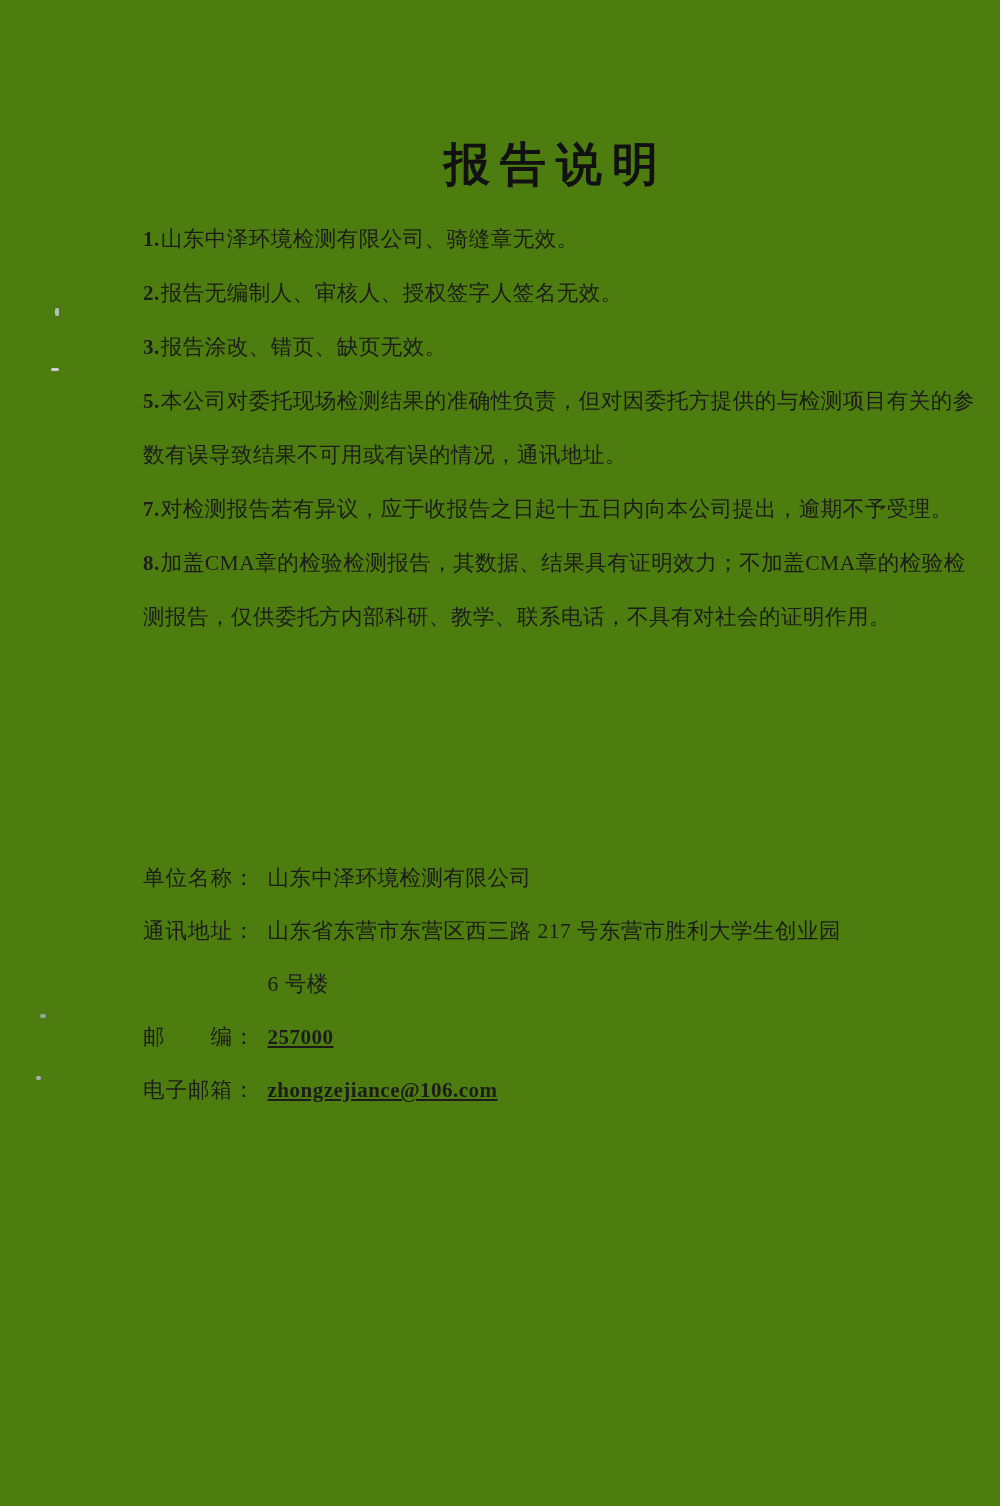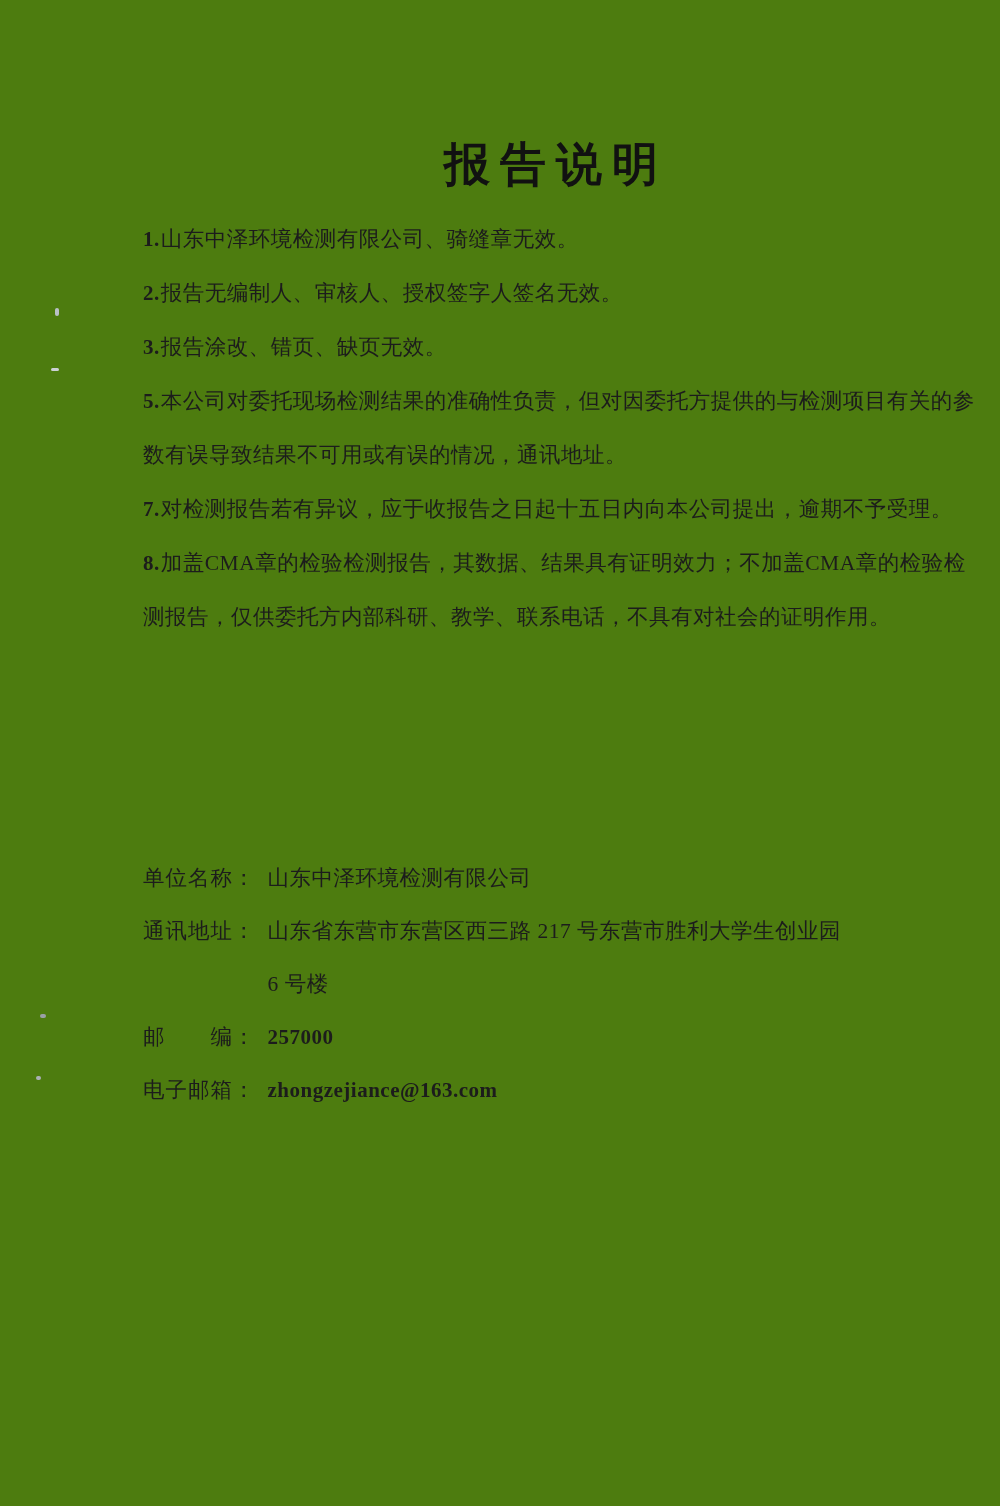--- a/index.html
+++ b/index.html
@@ -60,20 +60,21 @@
     letter-spacing:1px;
   }
   .contact-row .value{
     white-space:pre;
     padding-left:12px;
     letter-spacing:0.5px;
   }
   .contact-row .value.bold{
     font-weight:bold;
     font-size:21px;
+    text-decoration:underline;
   }
   .speck{
     position:absolute;
     border-radius:2px;
   }
   .s1{left:55px;top:308px;width:4px;height:8px;background:#b9c0c6;}
   .s2{left:51px;top:368px;width:8px;height:3px;background:#ccd1d5;}
   .s3{left:40px;top:1014px;width:6px;height:4px;background:#9aa0a6;}
   .s4{left:36px;top:1076px;width:5px;height:4px;background:#aab0b5;}
 </style>
@@ -104,21 +105,21 @@
         <span class="label">通讯地址：</span>
         <span class="value">山东省东营市东营区西三路 217 号东营市胜利大学生创业园
 6 号楼</span>
       </p>
     <p class="contact-row">
         <span class="label">邮　　编：</span>
         <span class="value bold">257000</span>
       </p>
     <p class="contact-row">
         <span class="label">电子邮箱：</span>
-        <span class="value bold">zhongzejiance@163.com</span>
+        <span class="value bold">zhongzejiance@106.com</span>
       </p>
   </div>
 
   <div class="speck s1"></div>
   <div class="speck s2"></div>
   <div class="speck s3"></div>
   <div class="speck s4"></div>
 
 </div>
 

